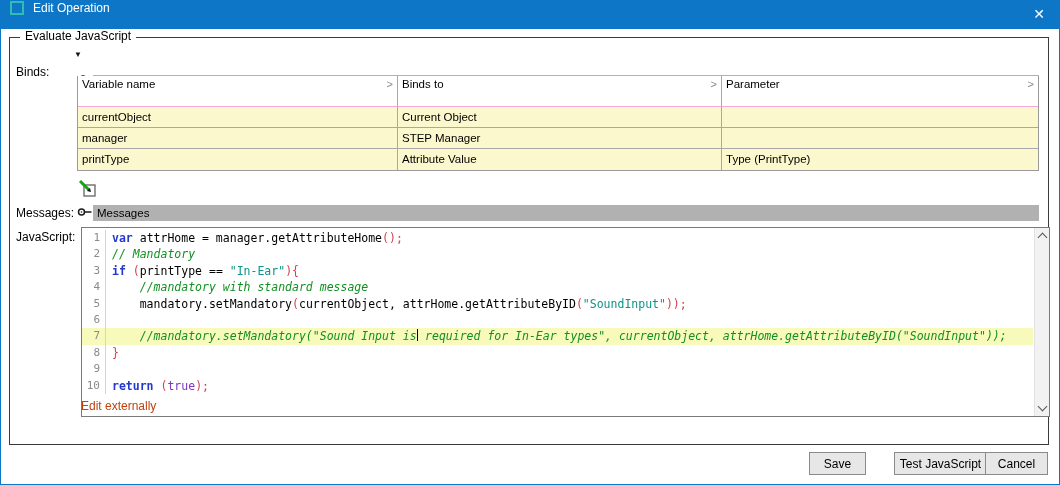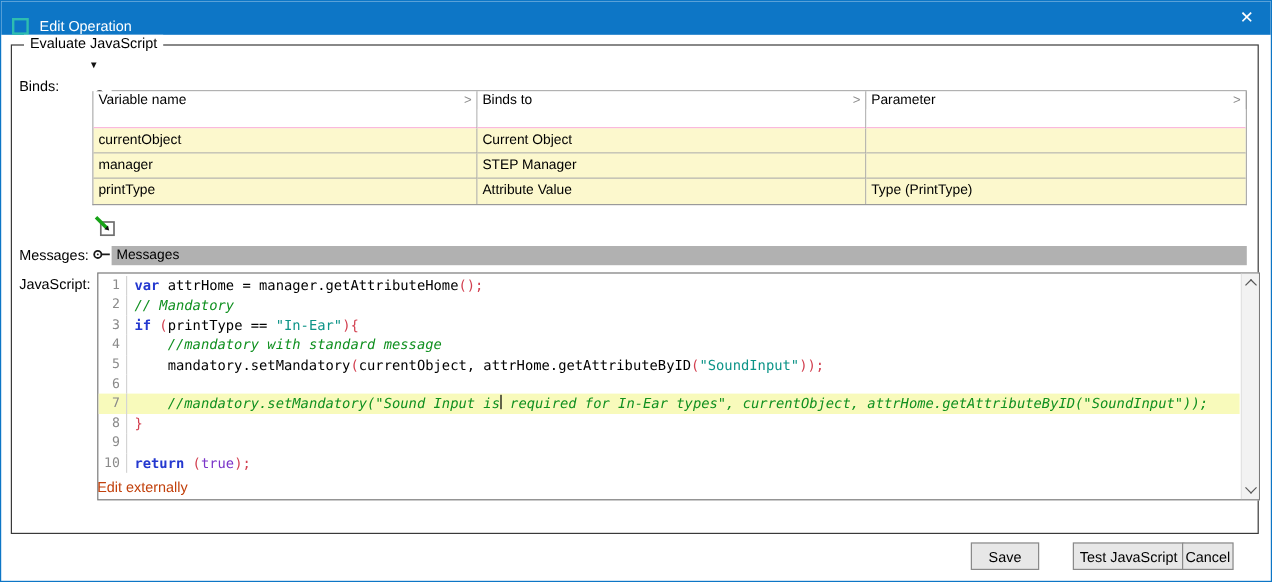--- a/index.html
+++ b/index.html
@@ -1,20 +1,20 @@
 <!DOCTYPE html>
 <html><head>
 <meta charset="utf-8">
 <style>
   * { margin:0; padding:0; box-sizing:border-box; }
   html,body { width:1060px; height:485px; background:#fff; font-family:"Liberation Sans", sans-serif; }
   .window { position:relative; width:1060px; height:485px; background:#fff; border:1px solid #0d76c6; overflow:hidden; }
 
   
-  .titlebar { position:absolute; left:0; top:0; right:0; height:28px; background:#0d76c6; display:flex; align-items:flex-end; }
+  .titlebar { position:absolute; left:0; top:0; right:0; height:28px; background:#0d76c6; display:flex; align-items:flex-start; }
   .title-icon { width:14px; height:14px; border:2px solid #2ebdb0; margin-left:9px; flex:0 0 auto; }
   .title-text { color:#fff; font-size:12px; margin-left:9px; }
   .close-btn { margin-left:auto; color:#fff; width:40px; height:28px; text-align:center; line-height:27px; font-size:14px; cursor:pointer; }
 
   
   .groupbox { position:absolute; left:8px; top:36px; width:1040px; height:408px; border:1px solid #3a3a3a; background:#fff; }
   .legend { position:absolute; top:-9px; left:10px; background:#fff; padding:0 5px; font-size:12px; color:#000; display:flex; align-items:center; gap:7px; cursor:pointer;flex-direction:column; }
   .legend .caret { font-size:8px; color:#111; }
 
   .field-label { position:absolute; left:6px; font-size:12px; color:#000; }
@@ -57,21 +57,21 @@
   .chev { position:absolute; left:4px; width:7px; height:7px; border-right:1.6px solid #555; border-bottom:1.6px solid #555; }
   .chev.up { top:6px; transform:rotate(-135deg); }
   .chev.down { bottom:6px; transform:rotate(45deg); }
 
   .edit-link { position:absolute; left:71px; top:361px; font-size:12px; color:#c2410c; cursor:pointer; }
 
   
   .btn { position:absolute; top:451px; height:23px; background:#e7e7e7; border:1px solid #8a8a8a; font-size:12px; color:#000; text-align:center; cursor:pointer; font-family:"Liberation Sans", sans-serif; }
   .btn-save { left:808px; width:57px; }
   .btn-test { left:871px; width:93px;margin-left:22px; }
-  .btn-cancel { left:984px; width:43px; }
+  .btn-cancel { left:984px; width:63px; }
 </style>
 </head>
 <body>
 
 <div class="window">
 
   <div class="titlebar">
     <div class="title-icon"></div>
     <div class="title-text">Edit Operation</div>
     <div class="close-btn">✕</div>

